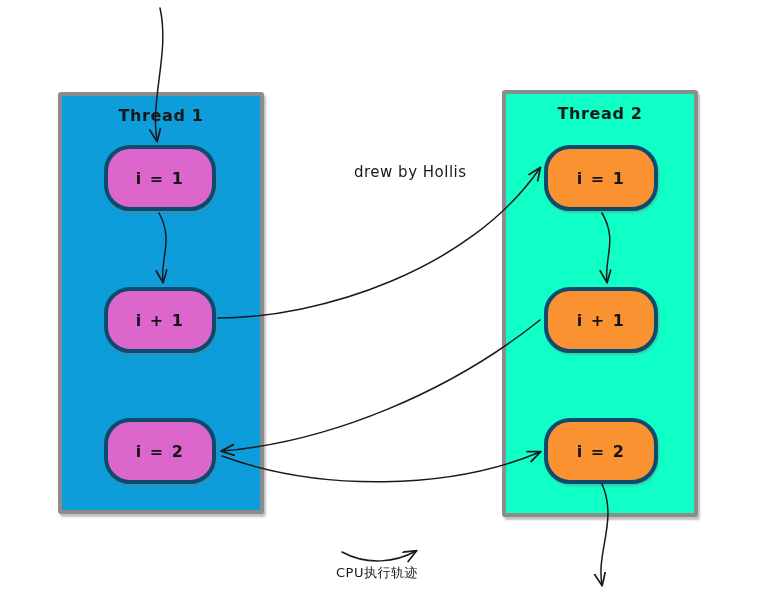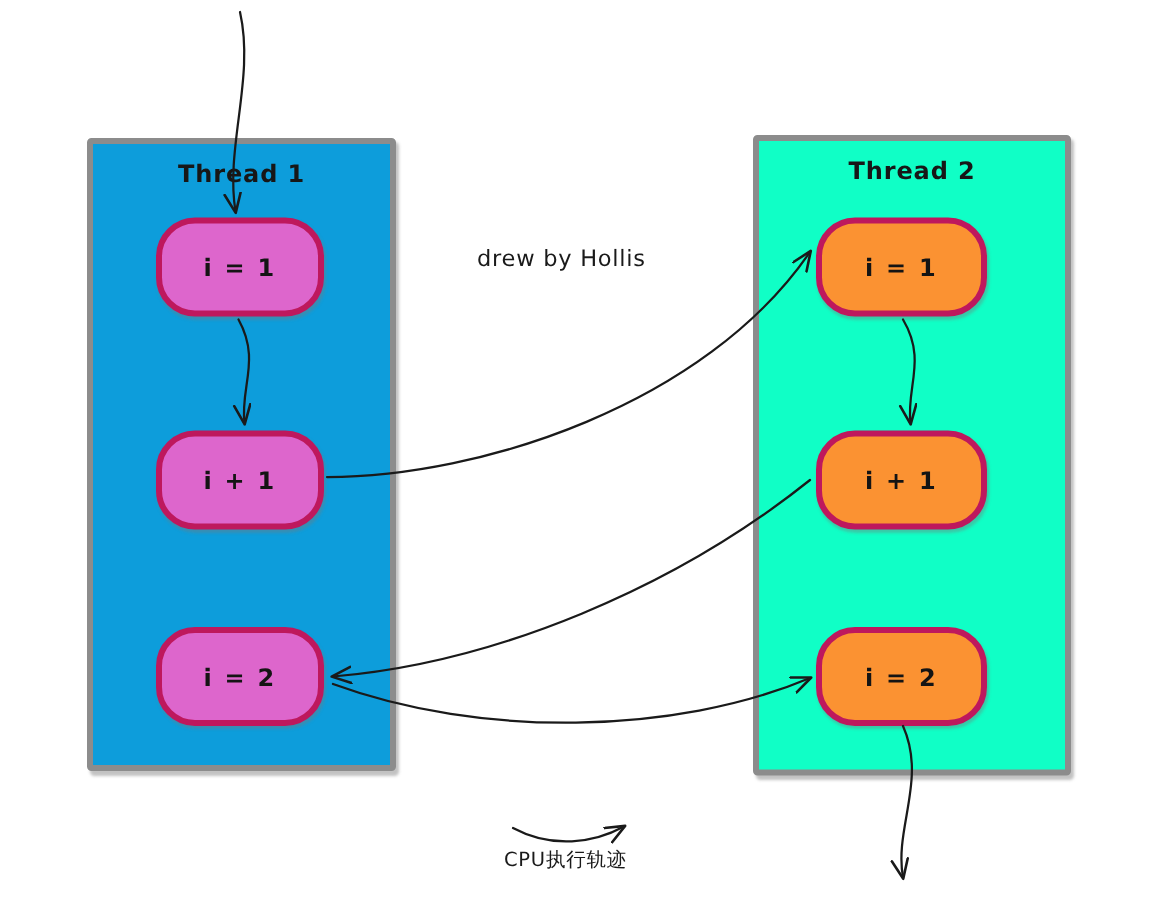--- a/index.html
+++ b/index.html
@@ -43,59 +43,60 @@
     left: 0;
     font-family: "DejaVu Sans", sans-serif;
     font-size: 16px;
     font-weight: 600;
     color: #171717;
     letter-spacing: 0.6px;
   }
   .node {
     position: absolute;
     box-sizing: border-box;
-    border: 4px solid #be185d;
+    border: 4px solid #0c4a6e;
     border-radius: 26px;
     display: flex;
     align-items: center;
     justify-content: center;
     font-family: "DejaVu Sans", sans-serif;
     font-size: 16px;
     font-weight: 600;
     color: #141414;
     letter-spacing: 1.5px;
     box-shadow: 1px 2px 2px rgba(120,120,120,0.4);
   }
   .annotation {
     position: absolute;
     font-family: "DejaVu Sans", sans-serif;
     font-size: 15px;
     color: #1a1a1a;
     white-space: nowrap;
     letter-spacing: 0.5px;
+    margin-left: 36px;
   }
   .caption {
     position: absolute;
     font-family: "DejaVu Sans", sans-serif;
     font-size: 13px;
     color: #1a1a1a;
     white-space: nowrap;
     letter-spacing: 0.5px;
   }
 </style>
 </head>
 <body style="background: rgb(255, 255, 255);">
 
 <div id="canvas">
 
   <div class="panel" id="panel-thread-1" style="left: 58px; top: 92px; width: 206px; height: 422px; background: rgb(13, 157, 219);">
     <div class="panel-title">Thread 1</div>
   </div>
 
-  <div class="panel" id="panel-thread-2" style="left: 502px; top: 90px; width: 212px; height: 427px; background: rgb(16, 255, 198);">
+  <div class="panel" id="panel-thread-2" style="left: 502px; top: 90px; width: 196px; height: 427px; background: rgb(16, 255, 198);">
     <div class="panel-title">Thread 2</div>
   </div>
 
   <div class="node" style="left: 104px; top: 145px; width: 112px; height: 66px; background: rgb(221, 102, 204);">
     <span>i = 1</span>
   </div>
   <div class="node" style="left: 104px; top: 287px; width: 112px; height: 66px; background: rgb(221, 102, 204);">
     <span>i + 1</span>
   </div>
   <div class="node" style="left: 104px; top: 418px; width: 112px; height: 66px; background: rgb(221, 102, 204);">

